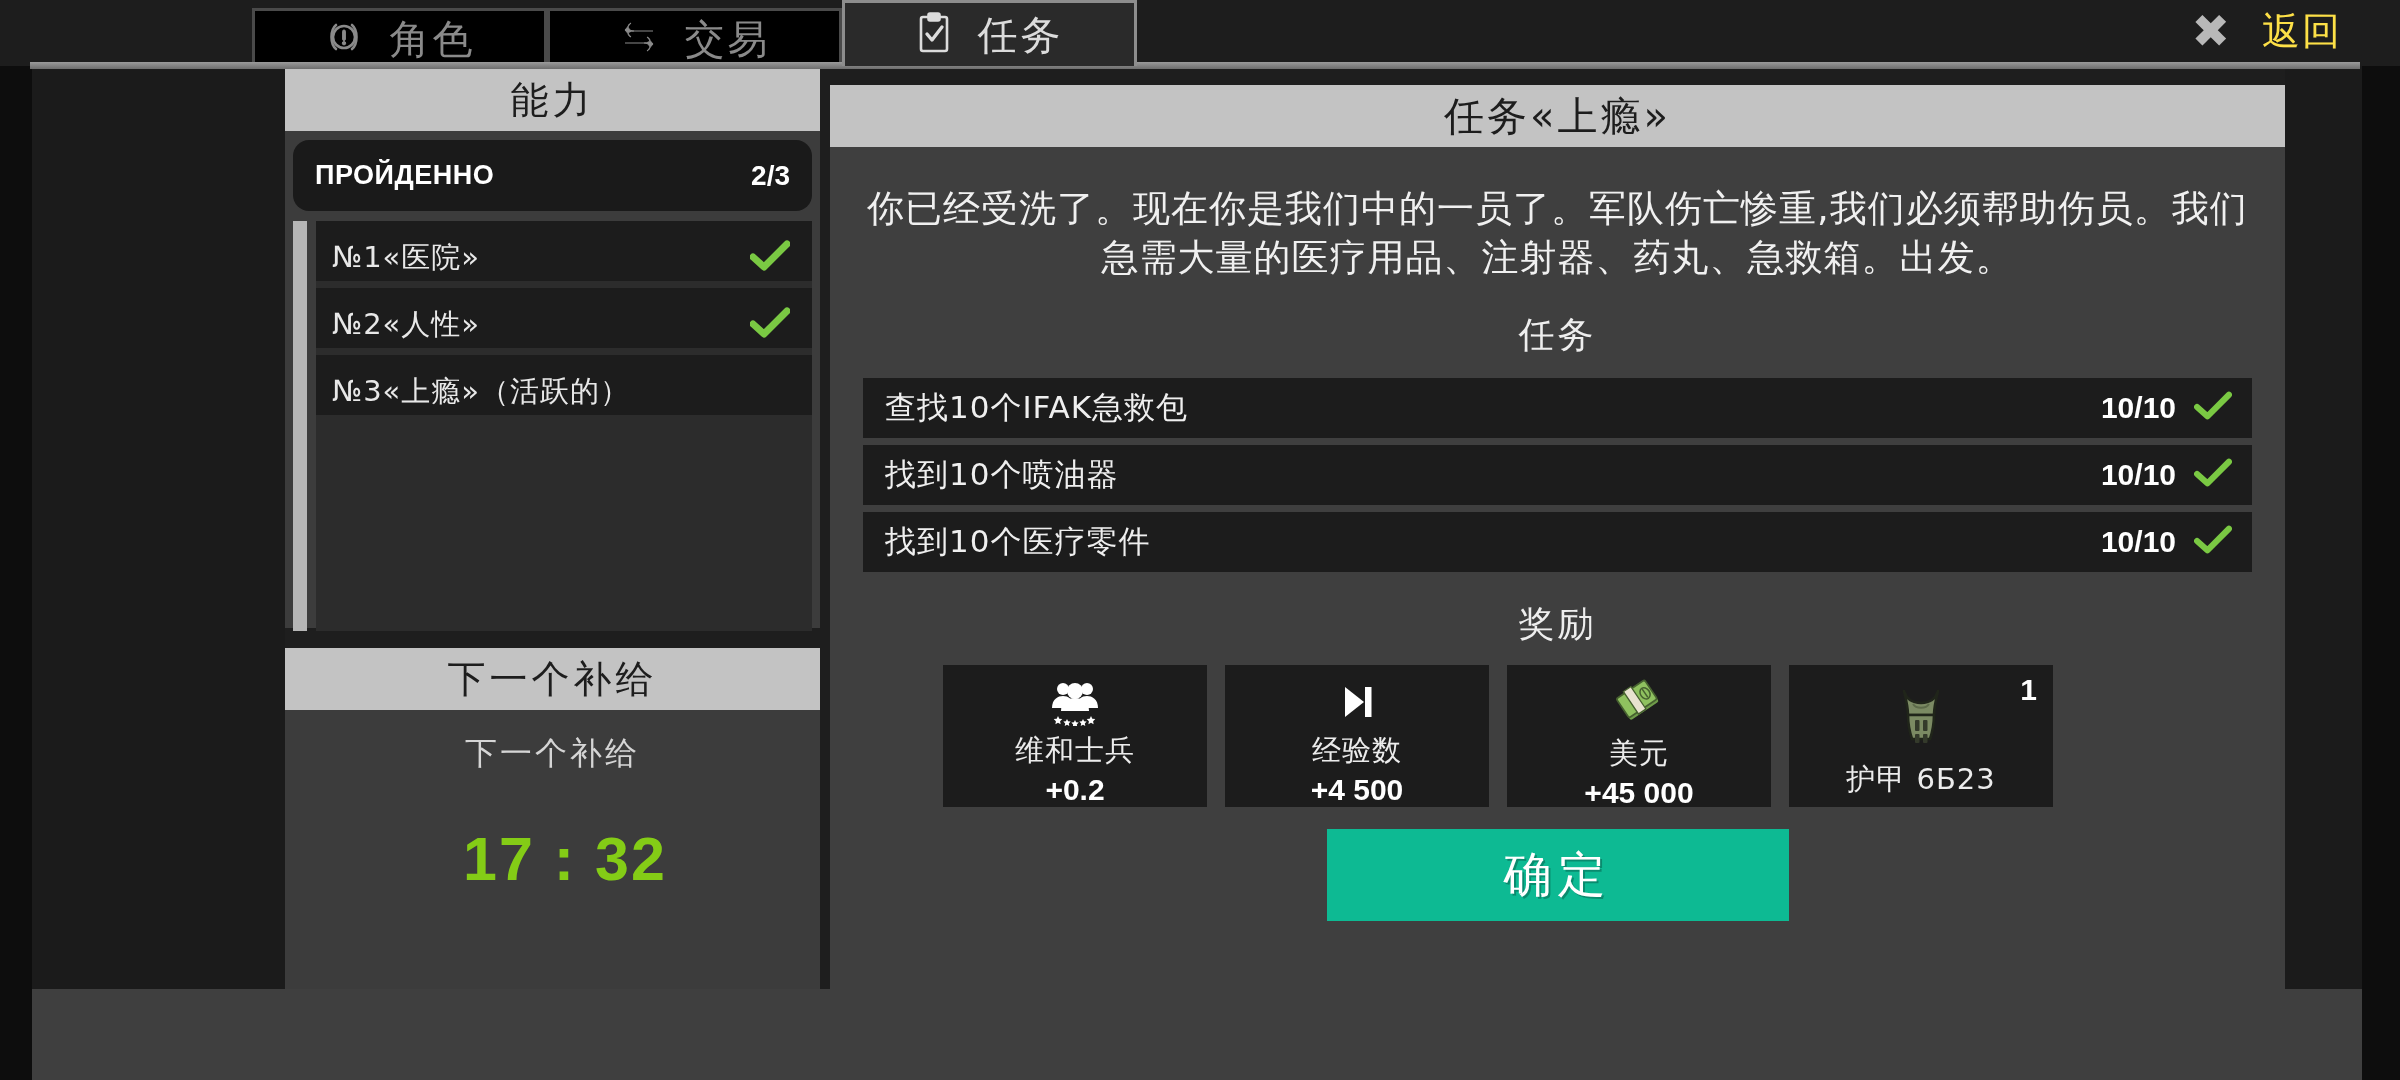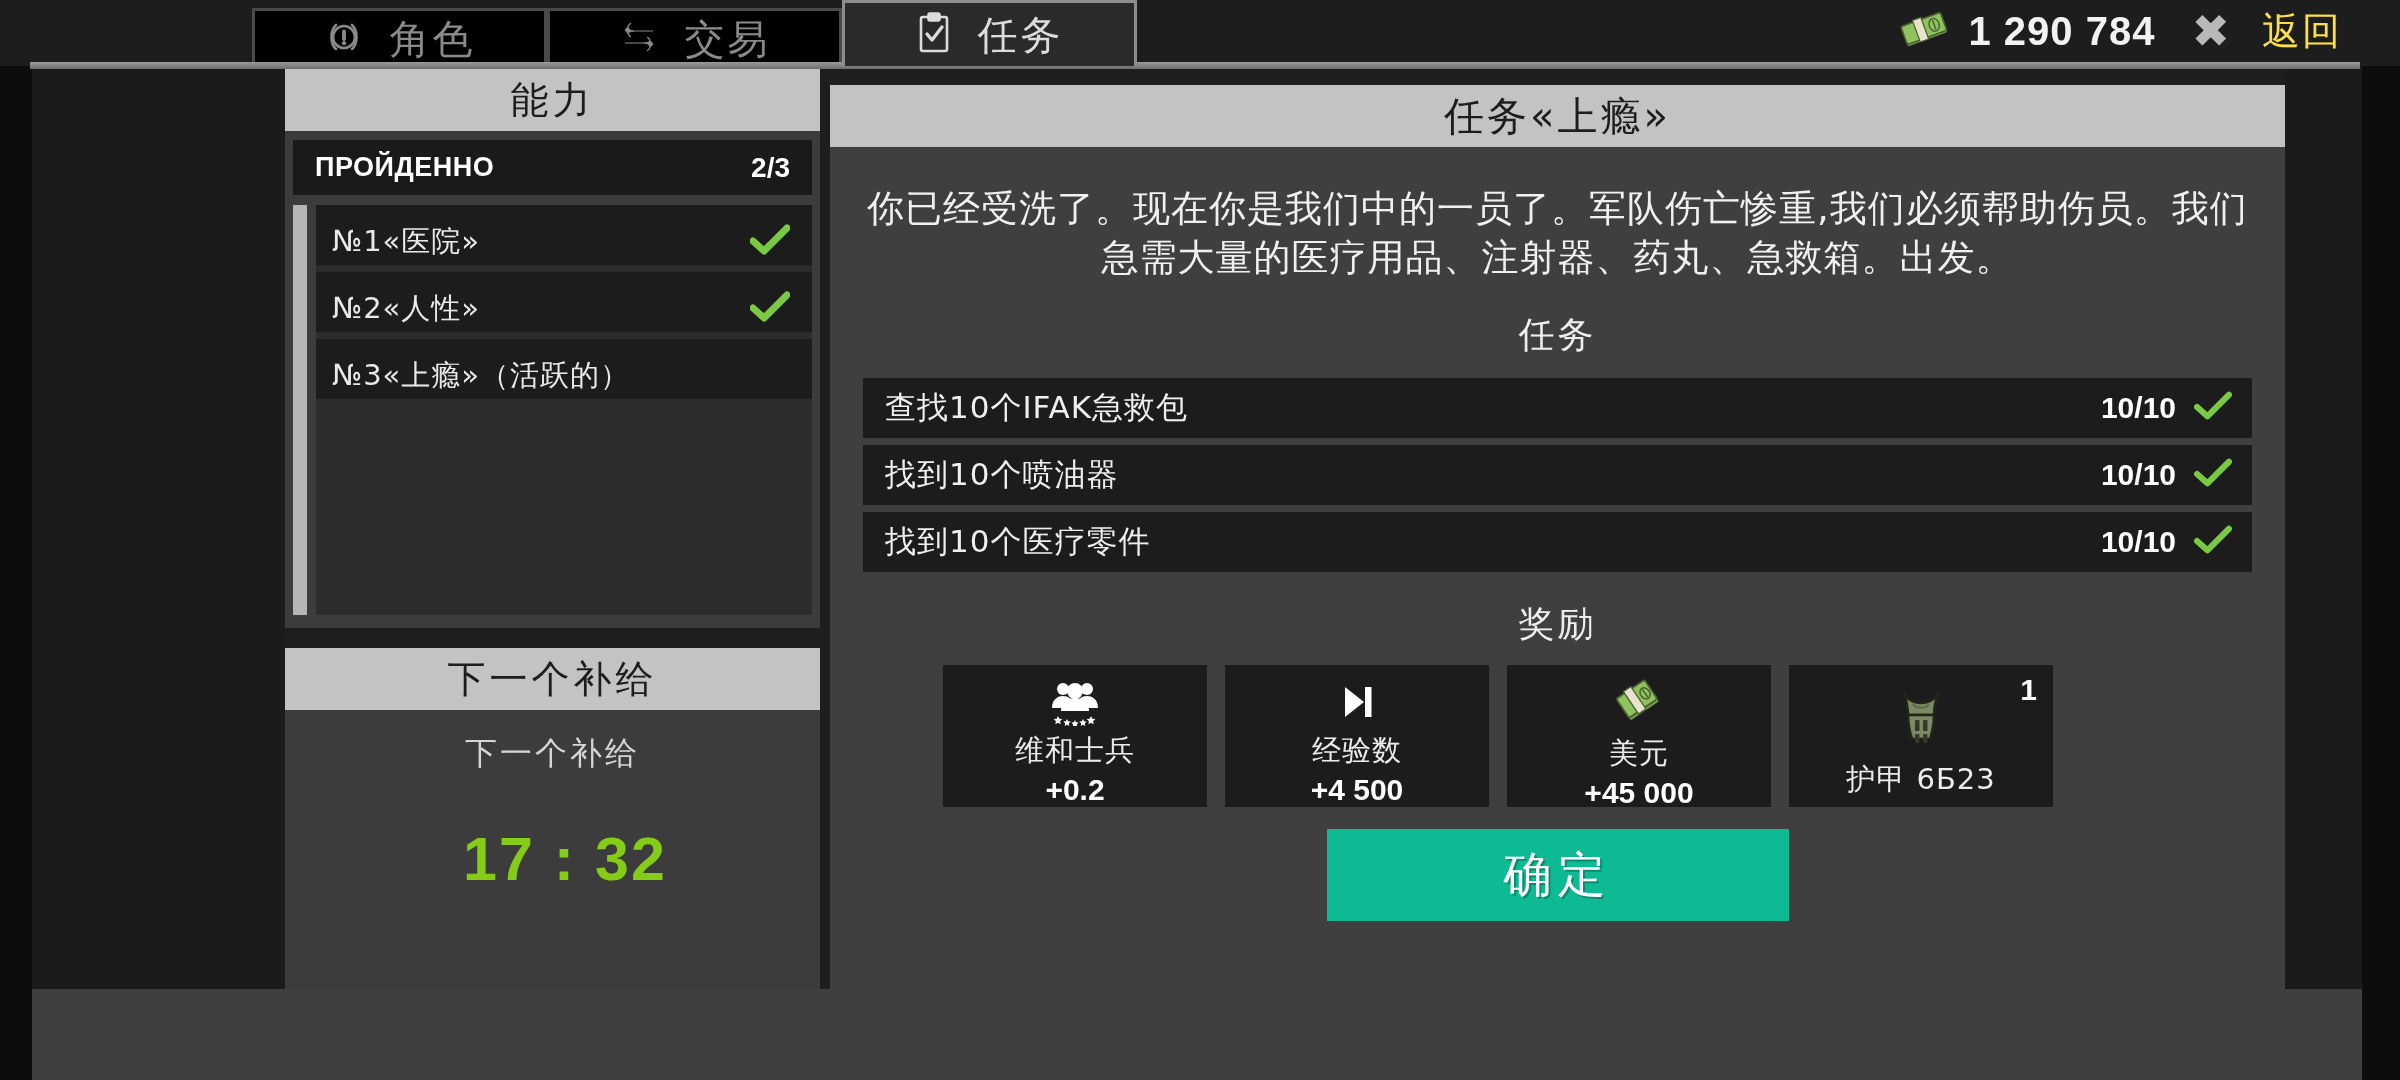--- a/index.html
+++ b/index.html
@@ -146,26 +146,27 @@
   }
 
   .quests-box {
     background: #3c3c3c;
     padding: 9px 8px 9px 8px;
     height: 497px;
   }
 
   .progress-row {
     background: #1a1a1a;
-    height: 55px;
+    height: 71px;
     display: flex;
     align-items: center;
     justify-content: space-between;
     padding: 0 22px;
     margin-bottom: 10px;
+    border-radius: 16px;
   }
   .progress-label {
     font-size: 27px;
     font-weight: bold;
     color: #ffffff;
     letter-spacing: 0.5px;
     font-family: "Liberation Sans", sans-serif;
   }
   .progress-count {
     font-size: 28px;
@@ -454,34 +455,20 @@
             <rect x="12.5" y="2.5" width="11" height="7" rx="1.5" stroke="#dcdcdc" stroke-width="2.6" fill="#dcdcdc"></rect>
             <path d="M11 23 L16 29 L26 16" stroke="#dcdcdc" stroke-width="3.4" fill="none" stroke-linecap="round" stroke-linejoin="round"></path>
           </svg>
         </span>
         <span class="tab-label">任务</span>
       </div>
 
     </div>
 
     <div class="topright">
-      <div class="money">
-        <span>
-          <svg width="54" height="40" viewBox="0 0 54 40">
-            <g transform="rotate(-20 27 20)">
-              <rect x="6" y="12" width="42" height="19" rx="2" fill="#6f9c4a"></rect>
-              <rect x="6" y="10" width="42" height="19" rx="2" fill="#8fc15f" stroke="#46602f" stroke-width="1.6"></rect>
-              <rect x="19" y="8" width="9" height="23" fill="#e8e2cf" stroke="#46602f" stroke-width="1.2"></rect>
-              <ellipse cx="38" cy="19.5" rx="5" ry="6.5" fill="none" stroke="#46602f" stroke-width="1.4"></ellipse>
-              <path d="M38 14.5 V24.5" stroke="#46602f" stroke-width="1.4"></path>
-            </g>
-          </svg>
-        </span>
-        <span class="money-amount">1 290 784</span>
-      </div>
       <div class="close-group">
         <span class="close-x">✖</span>
         <span class="back-label">返回</span>
       </div>
     </div>
 
     <div class="topbar-underline"></div>
   </div>
 
   <div class="stage">

